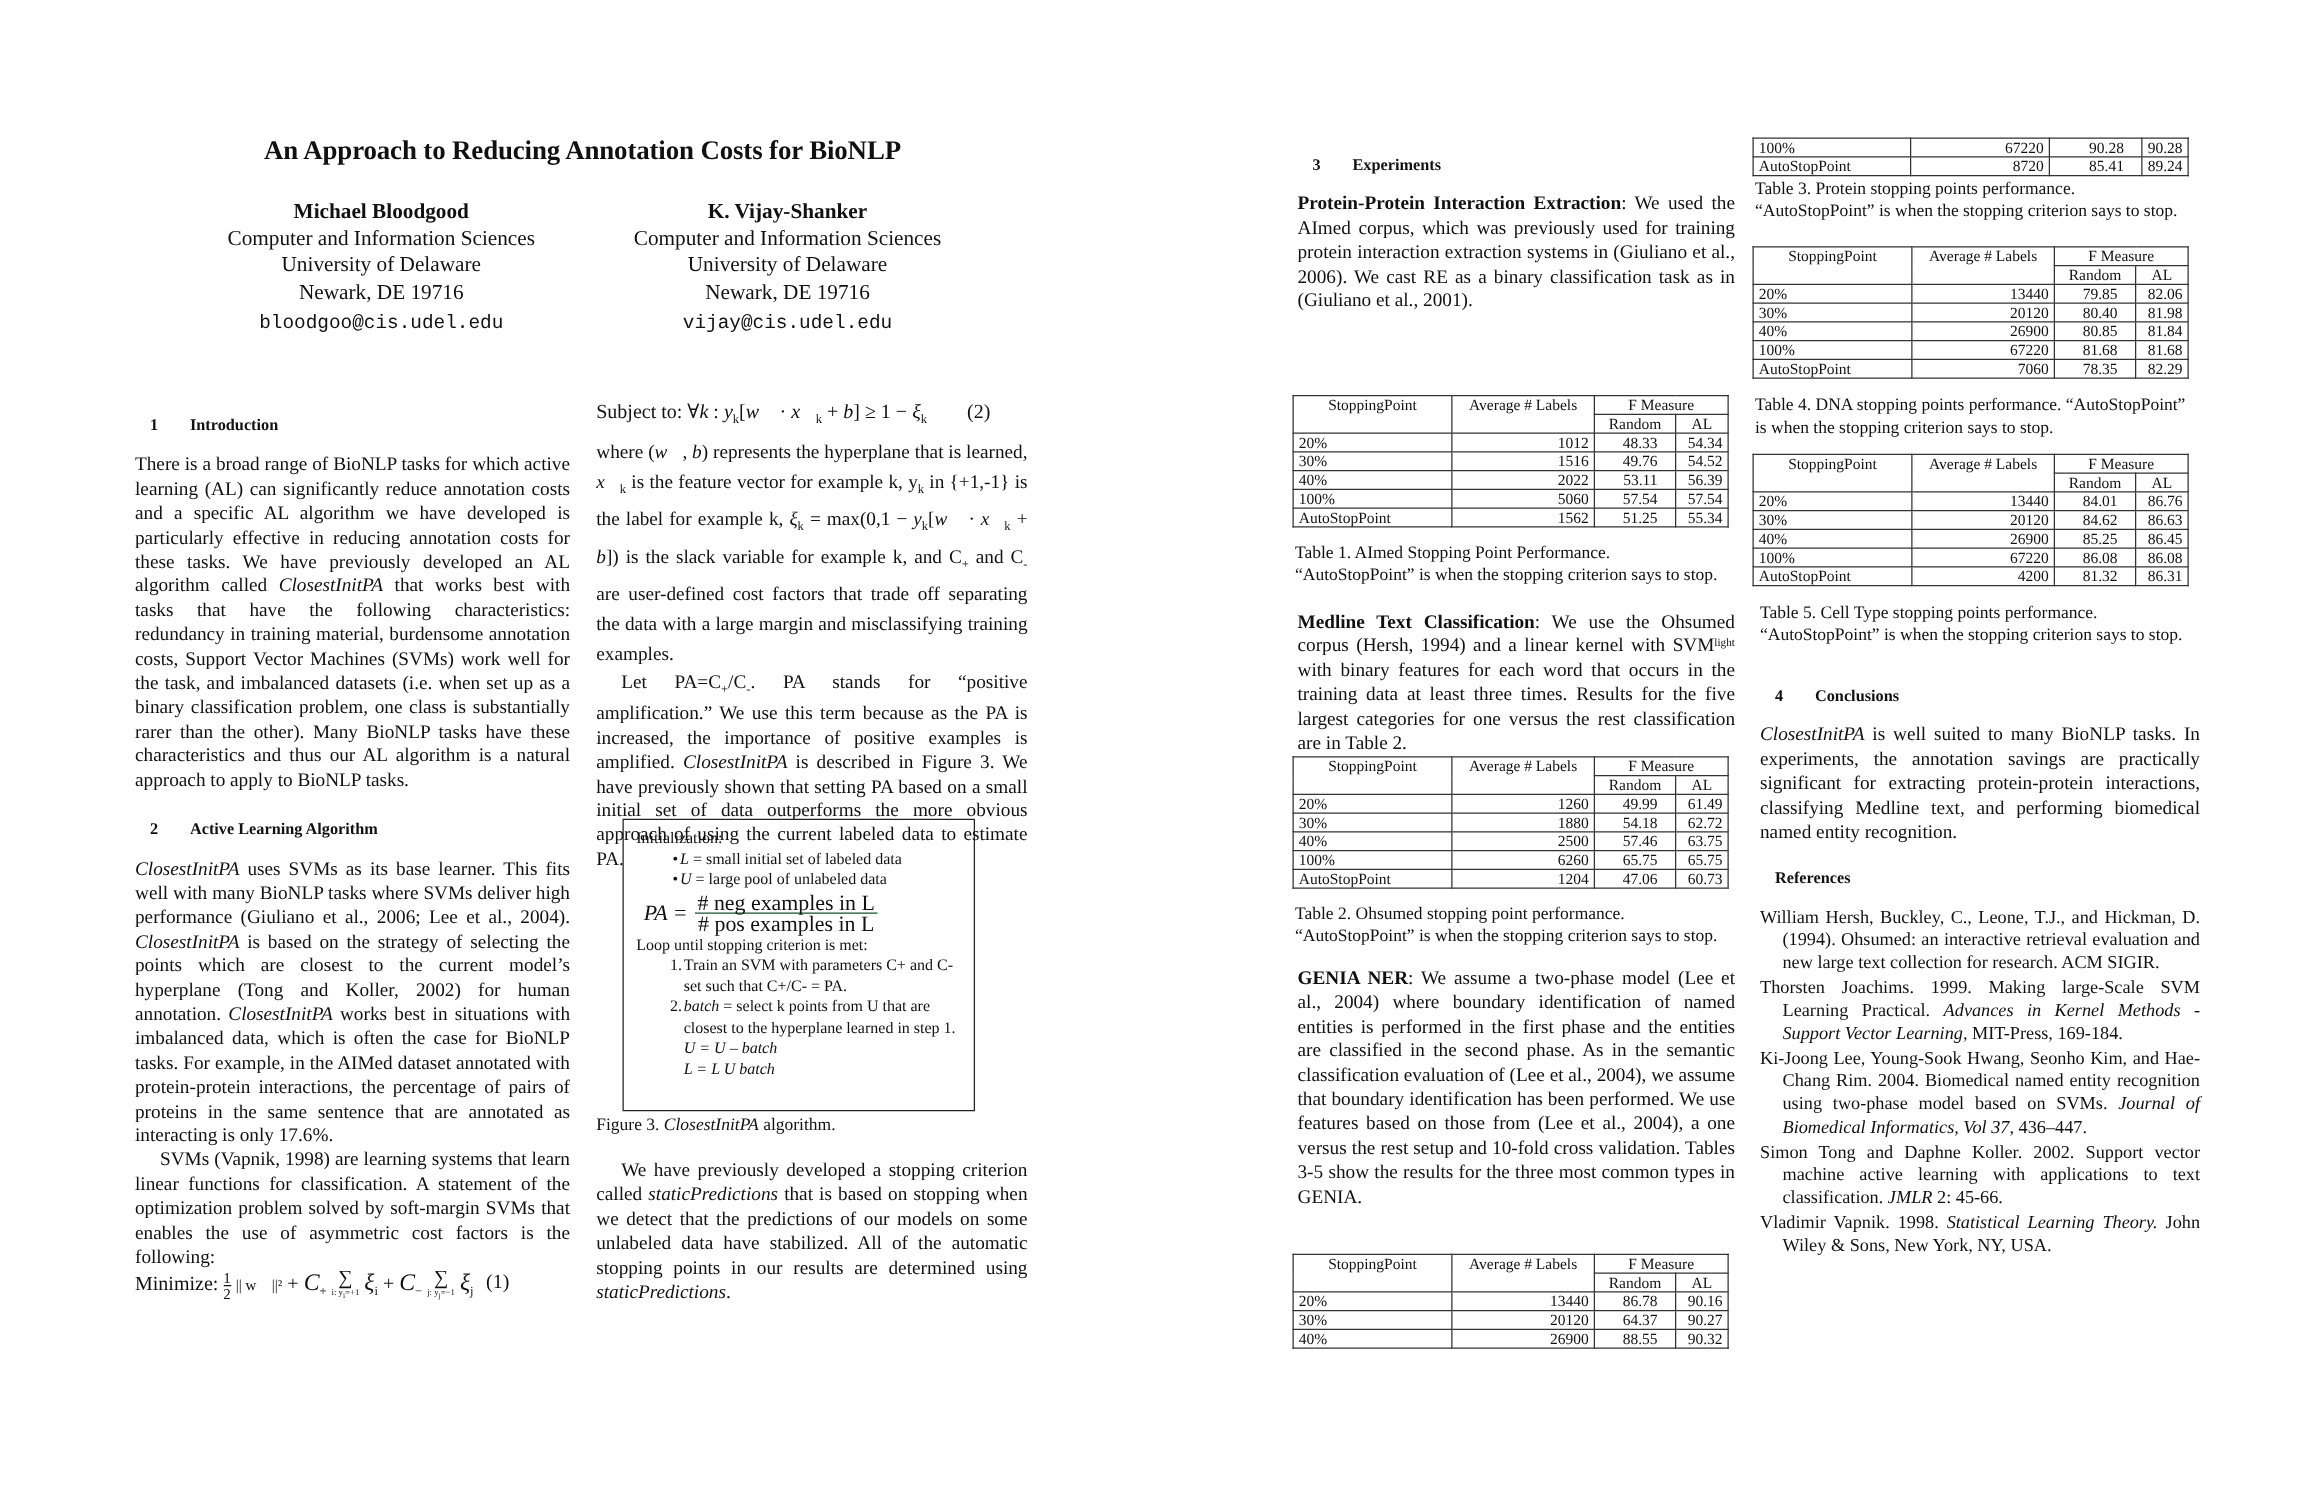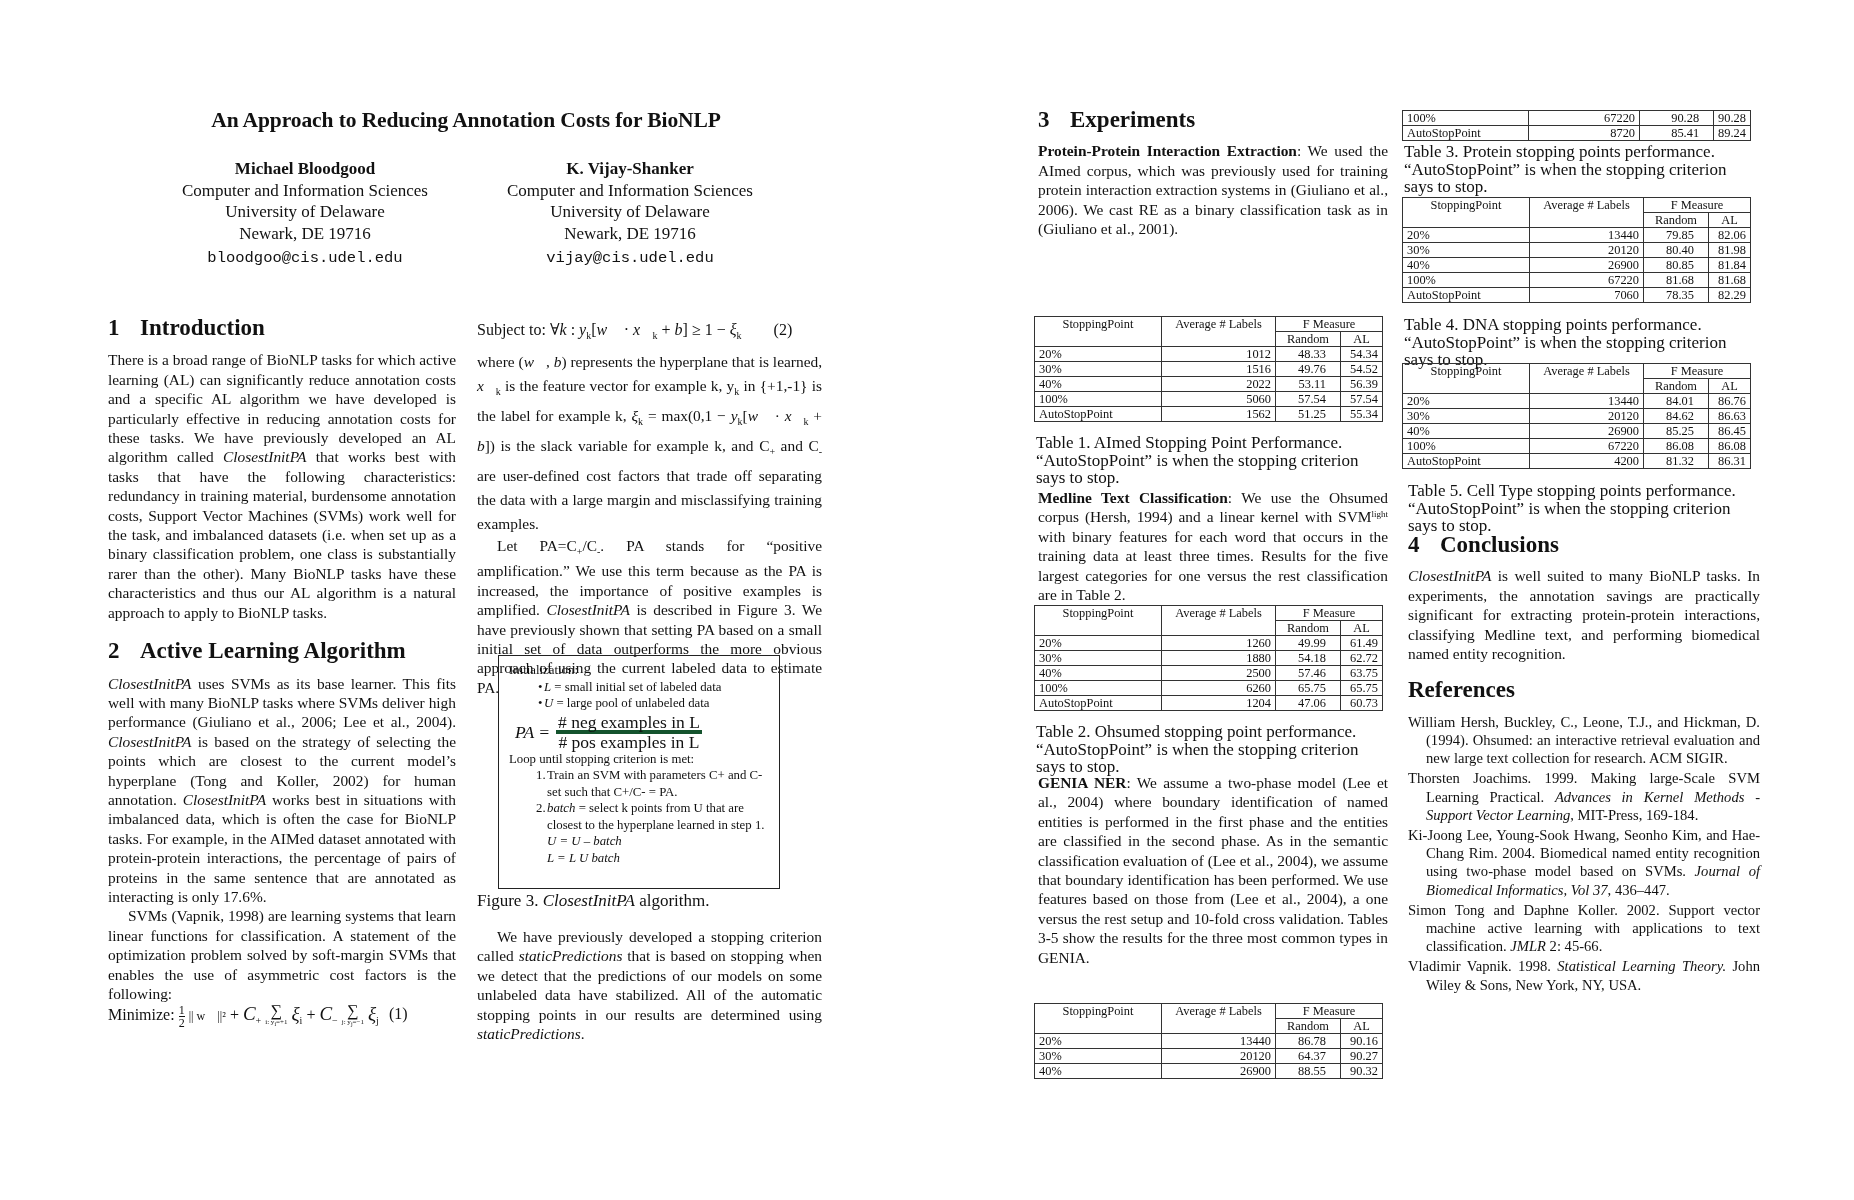--- a/index.html
+++ b/index.html
@@ -6,34 +6,34 @@
   body { width:1854px; height:1200px; position:relative; overflow:hidden;
          font-family:"Liberation Serif", "DejaVu Serif", serif; color:#111; }
   .abs { position:absolute; }
   .title { left:130px; top:108px; width:672px; text-align:center; font-size:21.5px; font-weight:bold; letter-spacing:-0.1px; }
   .author { position:absolute; top:158px; width:300px; text-align:center; font-size:17px; line-height:21.5px; }
   .author .name { font-weight:bold; }
   .author .email { font-family:"Liberation Mono", "DejaVu Sans Mono", monospace; font-size:15.5px; margin-top:4px; display:block; }
   .col { position:absolute; font-size:15.4px; line-height:19.4px; text-align:justify; }
   .col p { margin:0; }
   .col p.indent { text-indent:20px; }
-  h2.sec { font-size:23px; font-weight:bold; margin:0; }
+  h2.sec { font-size:13px; font-weight:bold; margin:12px; }
   h2.sec .num { display:inline-block; width:32px; }
   i { font-style:italic; }
   b { font-weight:bold; }
   .eq { font-size:16px; white-space:nowrap; }
   .algbox { position:absolute; left:498px; top:655px; width:282px; height:234px; border:1.5px solid #222; font-size:12.8px; line-height:16.5px; padding:6px 10px; box-sizing:border-box; }
   .algbox .li { position:relative; padding-left:35px; }
   .algbox .bul { position:absolute; left:29px; }
   .algbox .pa { font-size:17.5px; margin:2px 0 0 6px; display:flex; align-items:center; }
   .algbox .frac { display:inline-flex; flex-direction:column; align-items:center; margin-left:6px; }
-  .algbox .frac .top { border-bottom:4px solid #14532d; padding:0 2px; }
+  .algbox .frac .top { border-bottom:1px solid #14532d; padding:0 2px; }
   .algbox .step { position:relative; padding-left:38px; }
   .algbox .sn { position:absolute; left:27px; }
-  .caption { font-size:17px; line-height:17.5px; text-align:left; }
+  .caption { font-size:14px; line-height:17.5px; text-align:left; }
   table.res { border-collapse:collapse; font-size:12.4px; line-height:14px; width:349px; }
   table.res td, table.res th { border:1px solid #333; padding:0 4px; font-weight:normal; }
   table.res th { text-align:center; vertical-align:top; }
   table.res td.num { text-align:right; }
   table.res td.cen { text-align:right; padding-right:14px; }
   .refs { font-size:14.6px; line-height:18.2px; text-align:justify; }
   .refs .ref { padding-left:18px; text-indent:-18px; margin:0 0 2px 0; }
   sup { font-size:9px; vertical-align:top; position:relative; top:-2px; }
   sub { font-size:10px; }
 </style>

